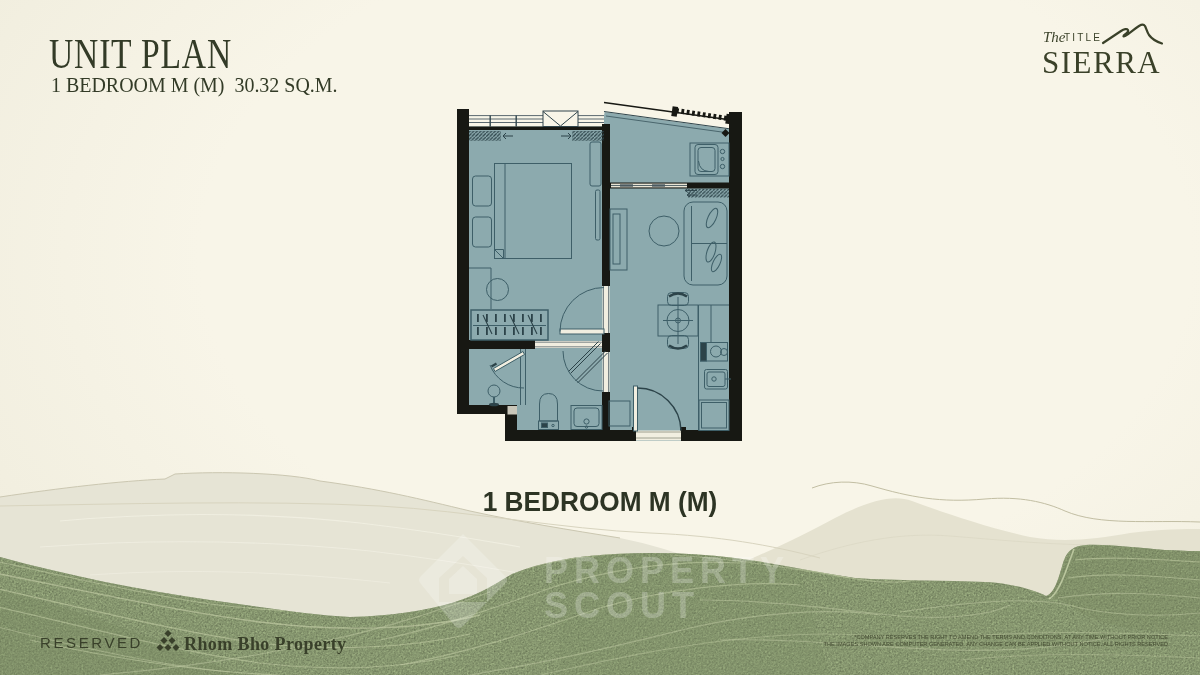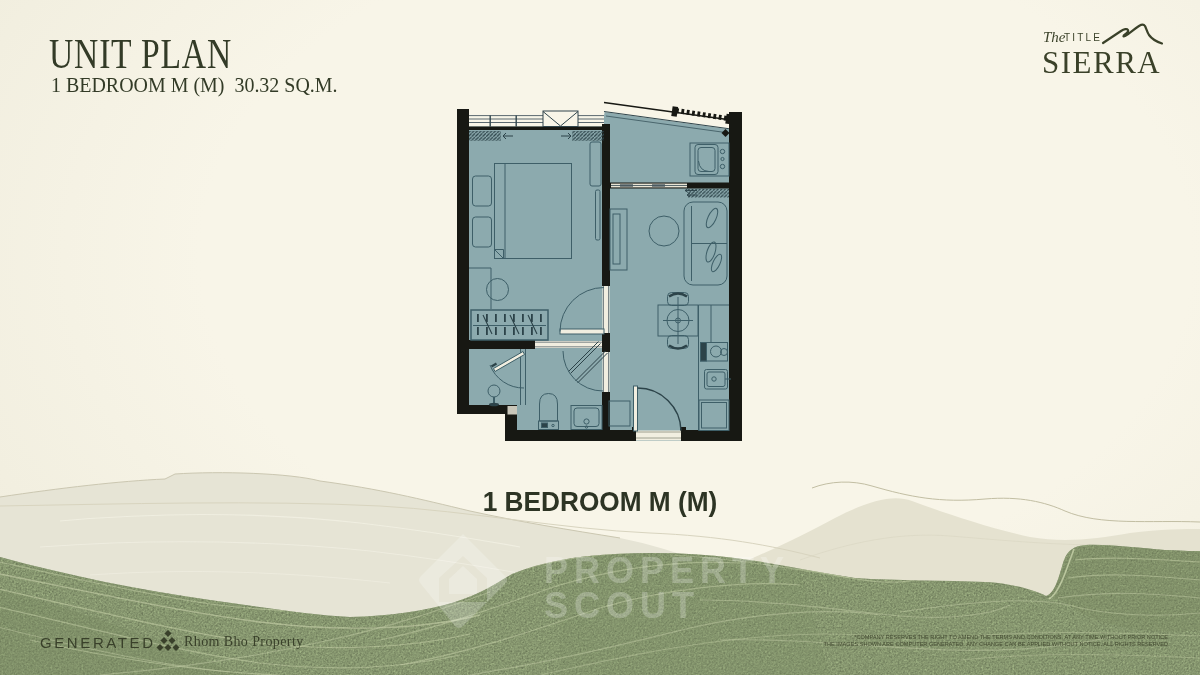--- a/index.html
+++ b/index.html
@@ -339,30 +339,30 @@
 
   <text x="29" y="21" font-family="Liberation Sans, sans-serif" font-size="10" letter-spacing="2.2" fill="#3a4129">TITLE</text>
 
   <path d="M68,23 C74,19 80,15 86,11 C89,9 92,8.5 93,10 C94,11.5 92,13 90,14.5 C88,16 88,17 90,16 C94,14 99,9 104,6 C107,4.2 109,4.5 110,6 C111,8 112,12 114,15 C116.5,18.5 121,21.5 127,23.5" fill="none" stroke="#3a4129" stroke-width="2.2" stroke-linecap="round"></path>
 
   <text x="7" y="53" font-family="Liberation Serif, serif" font-size="31" letter-spacing="1.5" fill="#3a4129" transform="scale(1,1)">SIERRA</text>
 </svg>
 
 <div class="abs unitlabel">1 BEDROOM M (M)</div>
 
-<div class="abs" style="left:40px;top:634px;color:#39402a;font-size:15px;letter-spacing:2.6px;font-weight:normal;">GENERATED</div>
+<div class="abs" style="left:40px;top:634px;color:#39402a;font-size:15px;letter-spacing:2.6px;font-weight:normal;">RESERVED</div>
 
 <svg class="abs" style="left:155px;top:630px;" width="26" height="26" viewBox="0 0 26 26">
   <g fill="#39402a">
     <rect x="10.5" y="1" width="5" height="5" transform="rotate(45 13 3.5)"></rect>
     <rect x="6.5" y="8" width="5" height="5" transform="rotate(45 9 10.5)"></rect>
     <rect x="14.5" y="8" width="5" height="5" transform="rotate(45 17 10.5)"></rect>
     <rect x="2.5" y="15" width="5" height="5" transform="rotate(45 5 17.5)"></rect>
     <rect x="10.5" y="15" width="5" height="5" transform="rotate(45 13 17.5)"></rect>
     <rect x="18.5" y="15" width="5" height="5" transform="rotate(45 21 17.5)"></rect>
   </g>
 </svg>
 
-<div class="abs" style="left:184px;top:634px;color:#39402a;font-size:14px;letter-spacing:0.4px;font-weight:normal;font-family:'Liberation Serif',serif;">Rhom Bho Property</div>
+<div class="abs" style="left:184px;top:634px;color:#39402a;font-size:18px;letter-spacing:0.4px;font-weight:bold;font-family:'Liberation Serif',serif;">Rhom Bho Property</div>
 
 <div class="abs" style="right:32px;top:634px;width:420px;text-align:right;color:#454c33;font-size:5.6px;line-height:7.2px;">*COMPANY RESERVES THE RIGHT TO AMEND THE TERMS AND CONDITIONS, AT ANY TIME WITHOUT PRIOR NOTICE<br>THE IMAGES SHOWN ARE COMPUTER GENERATED. ANY CHANGE CAN BE APPLIED WITHOUT NOTICE. ALL RIGHTS RESERVED</div>
 
 </div>
 
 </body></html>

